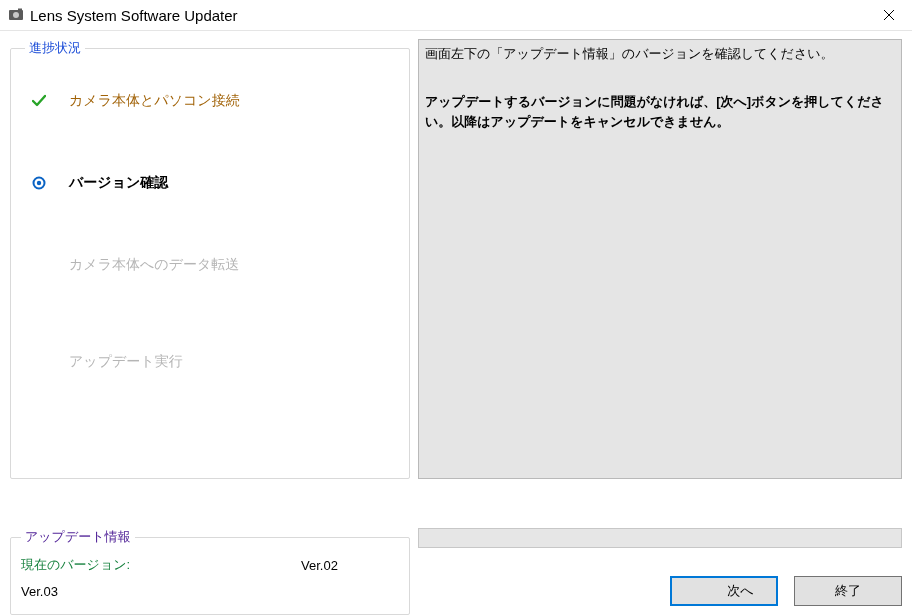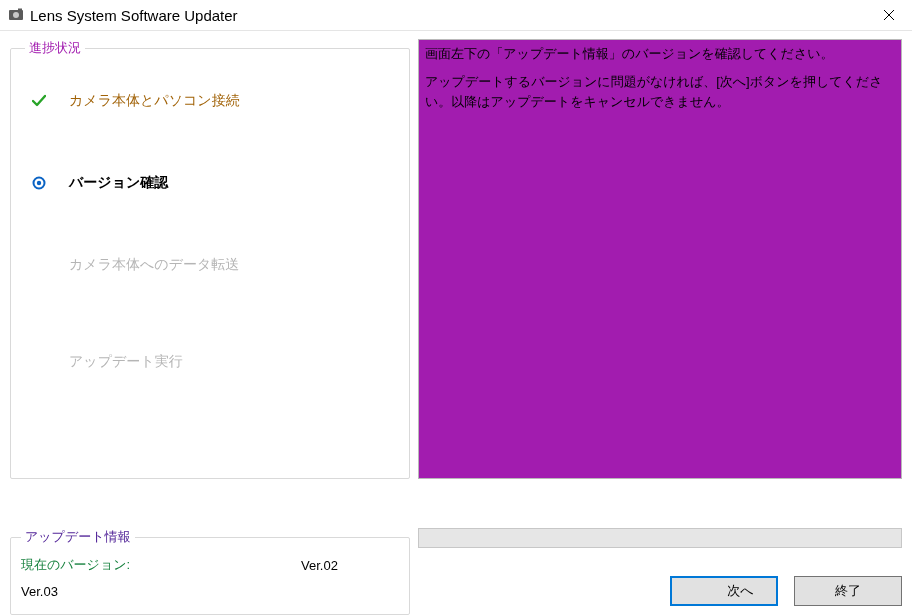--- a/index.html
+++ b/index.html
@@ -8,33 +8,33 @@
     .titlebar .app-icon { width: 16px; height: 16px; margin-right: 6px; display:flex; align-items:center; justify-content:center; }
     .titlebar .title { font-size: 15px; color: #000; }
     .titlebar .spacer { flex: 1; }
     .titlebar .close { width: 46px; height: 31px; display: flex; align-items:center; justify-content:center; cursor:pointer; }
     .titlebar .close svg { width: 10px; height: 10px; }
     .body { padding: 8px 10px 0 10px; height: calc(615px - 31px); display:flex; flex-direction:column; }
     .main-row { display:flex; gap: 8px; flex: 1; min-height:0; }
     .left { flex: 0 0 400px; }
     .right { flex: 1; }
     fieldset.progress { border: 1px solid #d9d9d9; border-radius: 2px; padding: 12px 14px 16px 14px; height: 440px; }
-    fieldset.progress legend { font-size: 13px; padding: 0 4px; color:#a21caf; }
+    fieldset.progress legend { font-size: 13px; padding: 0 4px; color:#1d4ed8; }
     .steps { padding-top: 8px; }
     .step { display:flex; align-items:center; height: 48px; padding: 0 0 0 2px; margin-bottom: 34px; }
     .step:last-child { margin-bottom: 0; align-items: flex-end; }
     .step .iconslot { width: 24px; display:flex; justify-content:center; }
     .step .label { padding-left: 18px; font-size: 14px; }
     .step.done .label { color: #a16207; }
     .step.current .label { font-weight: bold; color:#000; }
     .step.pending .label { color: #b5b5b5; }
     .check svg { width: 14px; height: 14px; }
     .bullet svg { width: 14px; height: 14px; }
-    .instructions { border: 1px solid #b9b9b9; background: #a21caf; padding: 4px 6px; height: 440px; font-size: 13px; line-height: 1.55; overflow:auto; }
-    .instructions .line2 { margin-top: 8px; }
+    .instructions { border: 1px solid #b9b9b9; background: #e5e5e5; padding: 4px 6px; height: 440px; font-size: 13px; line-height: 1.55; overflow:auto; }
+    .instructions .line2 { margin-top: 28px; font-weight: bold; }
     .footer { display:flex; gap:8px; margin-top: 14px; align-items:flex-start; }
     .footer-left { flex: 0 0 400px; }
     fieldset.info { border: 1px solid #d9d9d9; border-radius: 2px; padding: 6px 10px 10px 10px; }
     fieldset.info legend { font-size: 13px; padding: 0 4px; color:#4c1d95; }
     .info-row { display:flex; height: 26px; align-items:center; }
     .info-row .k { width: 280px; color:#15803d; }
     .info-row .v { color:#000; }
     .footer-right { flex:1; display:flex; flex-direction:column; }
     .progressbar { height: 20px; border:1px solid #c7c7c7; background:#e6e6e6; width:100%; }
     .buttons { display:flex; justify-content:flex-end; gap: 16px; margin-top: 28px; }

